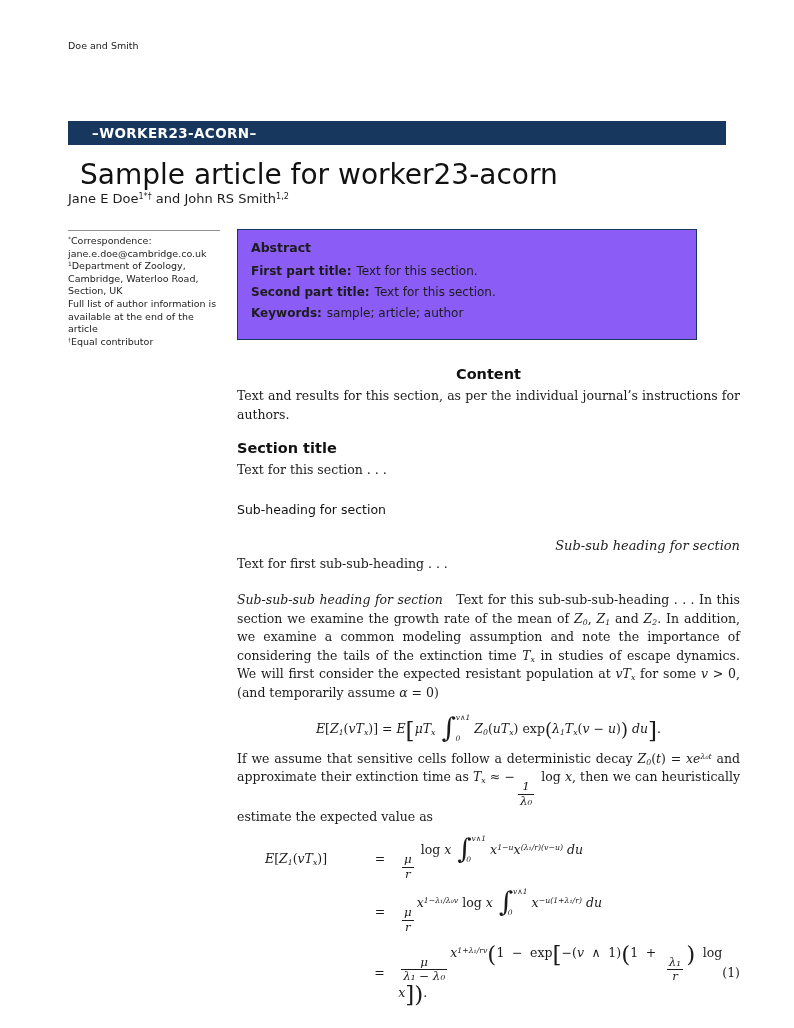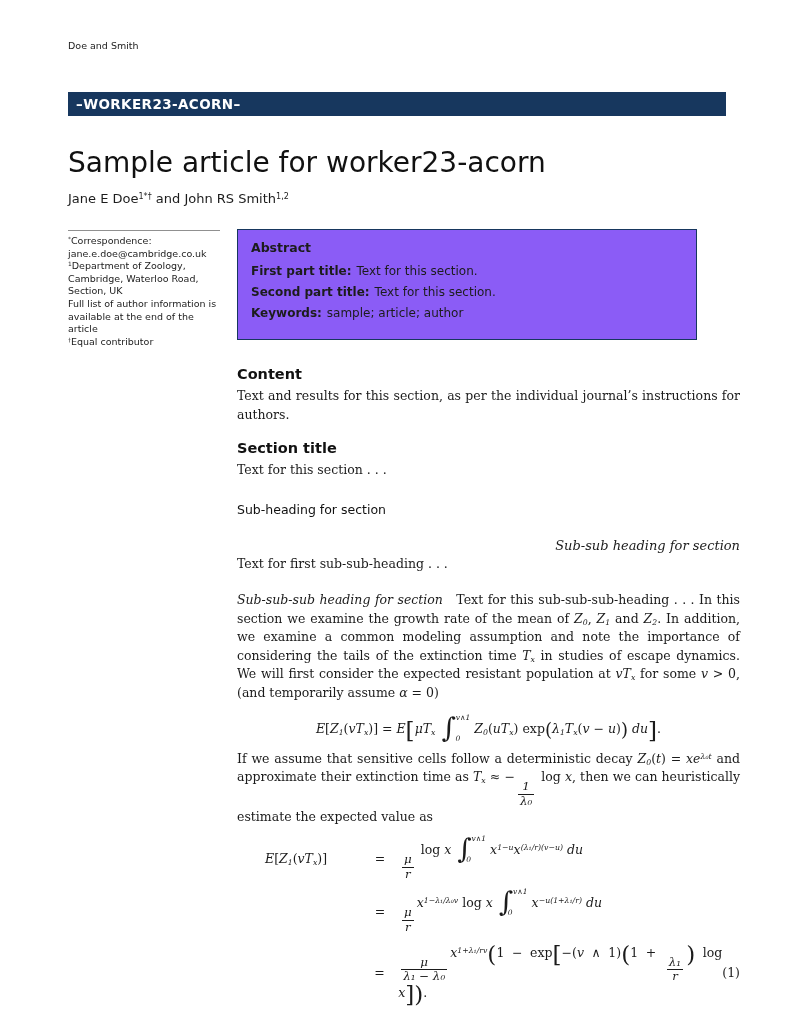--- a/index.html
+++ b/index.html
@@ -1,25 +1,25 @@
 <!DOCTYPE html>
 <html><head>
 <meta charset="utf-8">
 <style>
   html,body{margin:0;padding:0;background:#fff;}
   .page{position:relative;width:794px;height:1012px;background:#ffffff;overflow:hidden;
         font-family:"DejaVu Sans",sans-serif;color:#1c1c1c;}
 
   .running-head{position:absolute;top:40px;left:68px;font-size:9.5px;color:#222;}
 
-  .banner{position:absolute;top:92px;left:68px;width:658px;height:24px;background:#17375e;
-          color:#ffffff;font-weight:bold;font-size:13.5px;line-height:24px;padding-left:8px;
+  .banner{position:absolute;top:121px;left:68px;width:658px;height:24px;background:#17375e;
+          color:#ffffff;font-weight:bold;font-size:13.5px;line-height:24px;padding-left:24px;
           box-sizing:border-box;letter-spacing:0.4px;}
 
-  .title{position:absolute;top:146px;left:68px;width:660px;margin:0;font-size:28px;
+  .title{position:absolute;top:146px;left:68px;width:660px;margin:12px;font-size:28px;
          font-weight:normal;color:#111;}
 
   .authors{position:absolute;top:191px;left:68px;font-size:13px;color:#1c1c1c;}
   .authors .m-sup{font-style:normal;}
 
   .sidebar{position:absolute;top:230px;left:68px;width:152px;border-top:1px solid #909090;
            padding-top:4px;font-size:9.5px;line-height:12.6px;color:#222;}
   .sidebar .m-sup{font-style:normal;}
 
   .abstract-box{position:absolute;top:229px;left:237px;width:460px;box-sizing:border-box;
@@ -27,21 +27,21 @@
   .abstract-heading{font-weight:bold;font-size:12.5px;margin:0 0 9px 0;}
   .abs-item{font-size:12px;margin:7px 0;}
   .abs-label{font-weight:bold;margin-right:5px;}
 
   .content{position:absolute;top:358px;left:237px;width:503px;
            font-family:"DejaVu Serif",serif;font-size:12.5px;line-height:18.5px;
            text-align:justify;color:#1b1b1b;}
   .content p{margin:2px 0 0 0;}
   h2.sec{font-family:"DejaVu Sans",sans-serif;font-size:14.5px;font-weight:bold;
          margin:16px 0 4px 0;line-height:17px;color:#111;text-align:left;}
-  h2.sec.first{margin-top:8px;}
+  h2.sec.first{margin-top:8px;text-align:center;}
   h3.subsec{font-family:"DejaVu Sans",sans-serif;font-size:12.5px;font-weight:normal;
             margin:22px 0 2px 0;line-height:15px;color:#111;text-align:left;}
   h4.subsubsec{font-family:"DejaVu Serif",serif;font-size:13px;font-style:italic;
                font-weight:normal;margin:21px 0 2px 0;line-height:15px;text-align:right;}
   .runin{margin-top:18px !important;}
 
   
   .math{font-family:"DejaVu Serif",serif;}
   .m-i{font-style:italic;}
   .m-r{font-style:normal;}

